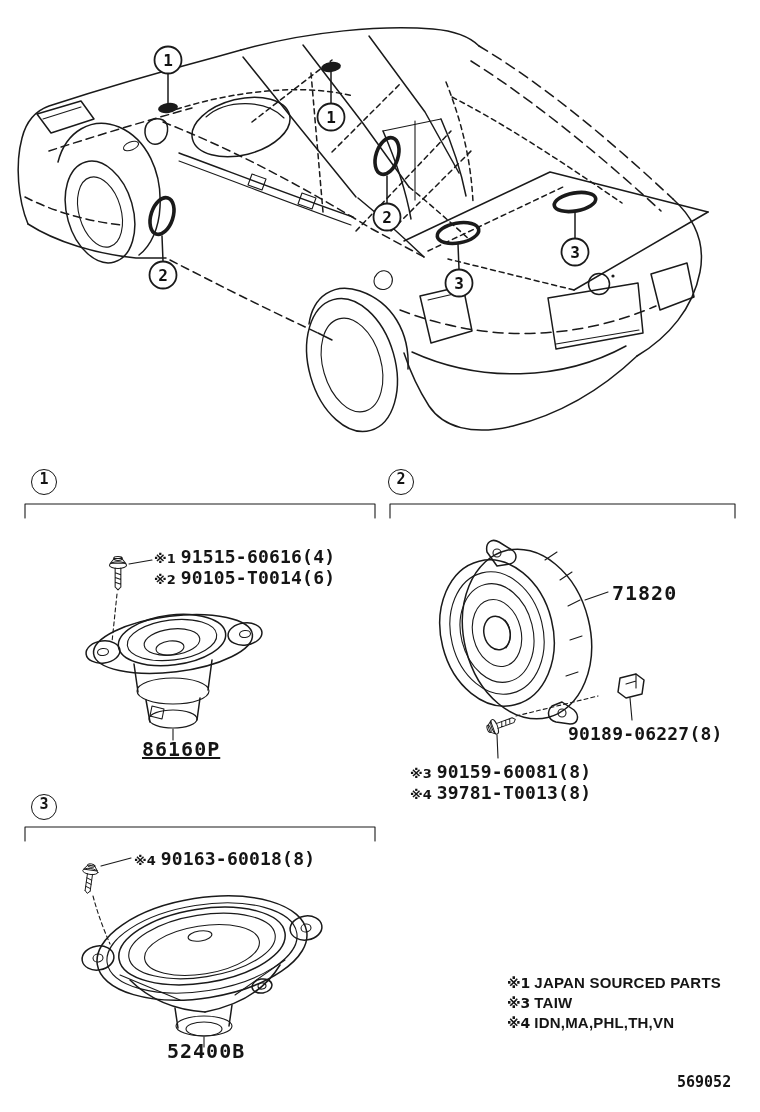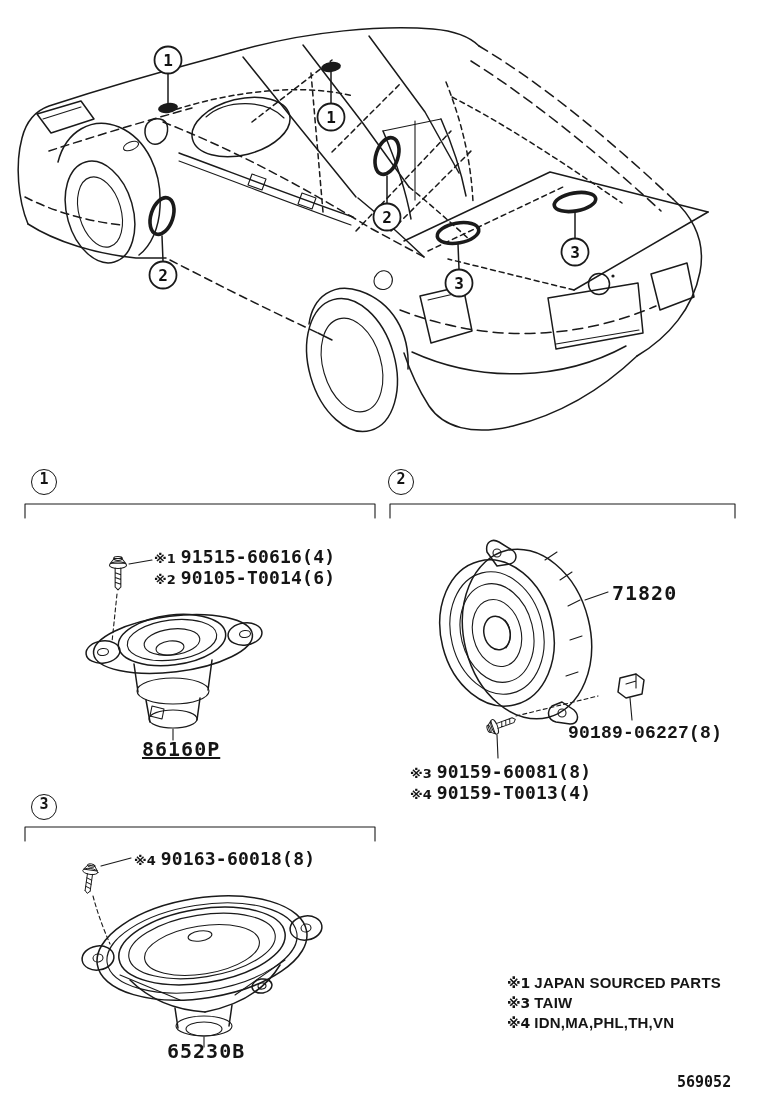--- a/index.html
+++ b/index.html
@@ -243,30 +243,30 @@
     <span>3</span>
   </div>
 
   <div class="abs" style="left:154px;top:546px;">
     <div class="note-line"><span class="note-mark">※1</span><span class="note-num">91515-60616(4)</span></div>
     <div class="note-line"><span class="note-mark">※2</span><span class="note-num">90105-T0014(6)</span></div>
   </div>
   <div class="abs part-label" style="left:142px;top:737px;text-decoration:underline;">86160P</div>
 
   <div class="abs part-label" style="left:612px;top:581px;">71820</div>
-  <div class="abs note-num" style="left:568px;top:723px;font-family:Liberation Mono, monospace;">90189-06227(8)</div>
+  <div class="abs note-num" style="left:568px;top:723px;">90189-06227(8)</div>
   <div class="abs" style="left:410px;top:761px;">
     <div class="note-line"><span class="note-mark">※3</span><span class="note-num">90159-60081(8)</span></div>
-    <div class="note-line"><span class="note-mark">※4</span><span class="note-num">90159-T0013(4)</span></div>
+    <div class="note-line"><span class="note-mark">※4</span><span class="note-num">39781-T0013(8)</span></div>
   </div>
 
   <div class="abs" style="left:134px;top:848px;">
     <div class="note-line"><span class="note-mark">※4</span><span class="note-num">90163-60018(8)</span></div>
   </div>
-  <div class="abs part-label" style="left:167px;top:1039px;">65230B</div>
+  <div class="abs part-label" style="left:167px;top:1039px;">52400B</div>
 
   <div class="abs" style="left:507px;top:973px;">
     <div class="legend-line"><span class="legend-mark">※1</span><span class="legend-text">JAPAN SOURCED PARTS</span></div>
     <div class="legend-line"><span class="legend-mark">※3</span><span class="legend-text">TAIW</span></div>
     <div class="legend-line"><span class="legend-mark">※4</span><span class="legend-text">IDN,MA,PHL,TH,VN</span></div>
   </div>
 
   <div class="abs footer-code" style="left:677px;top:1073px;">569052</div>
 
 </div>

